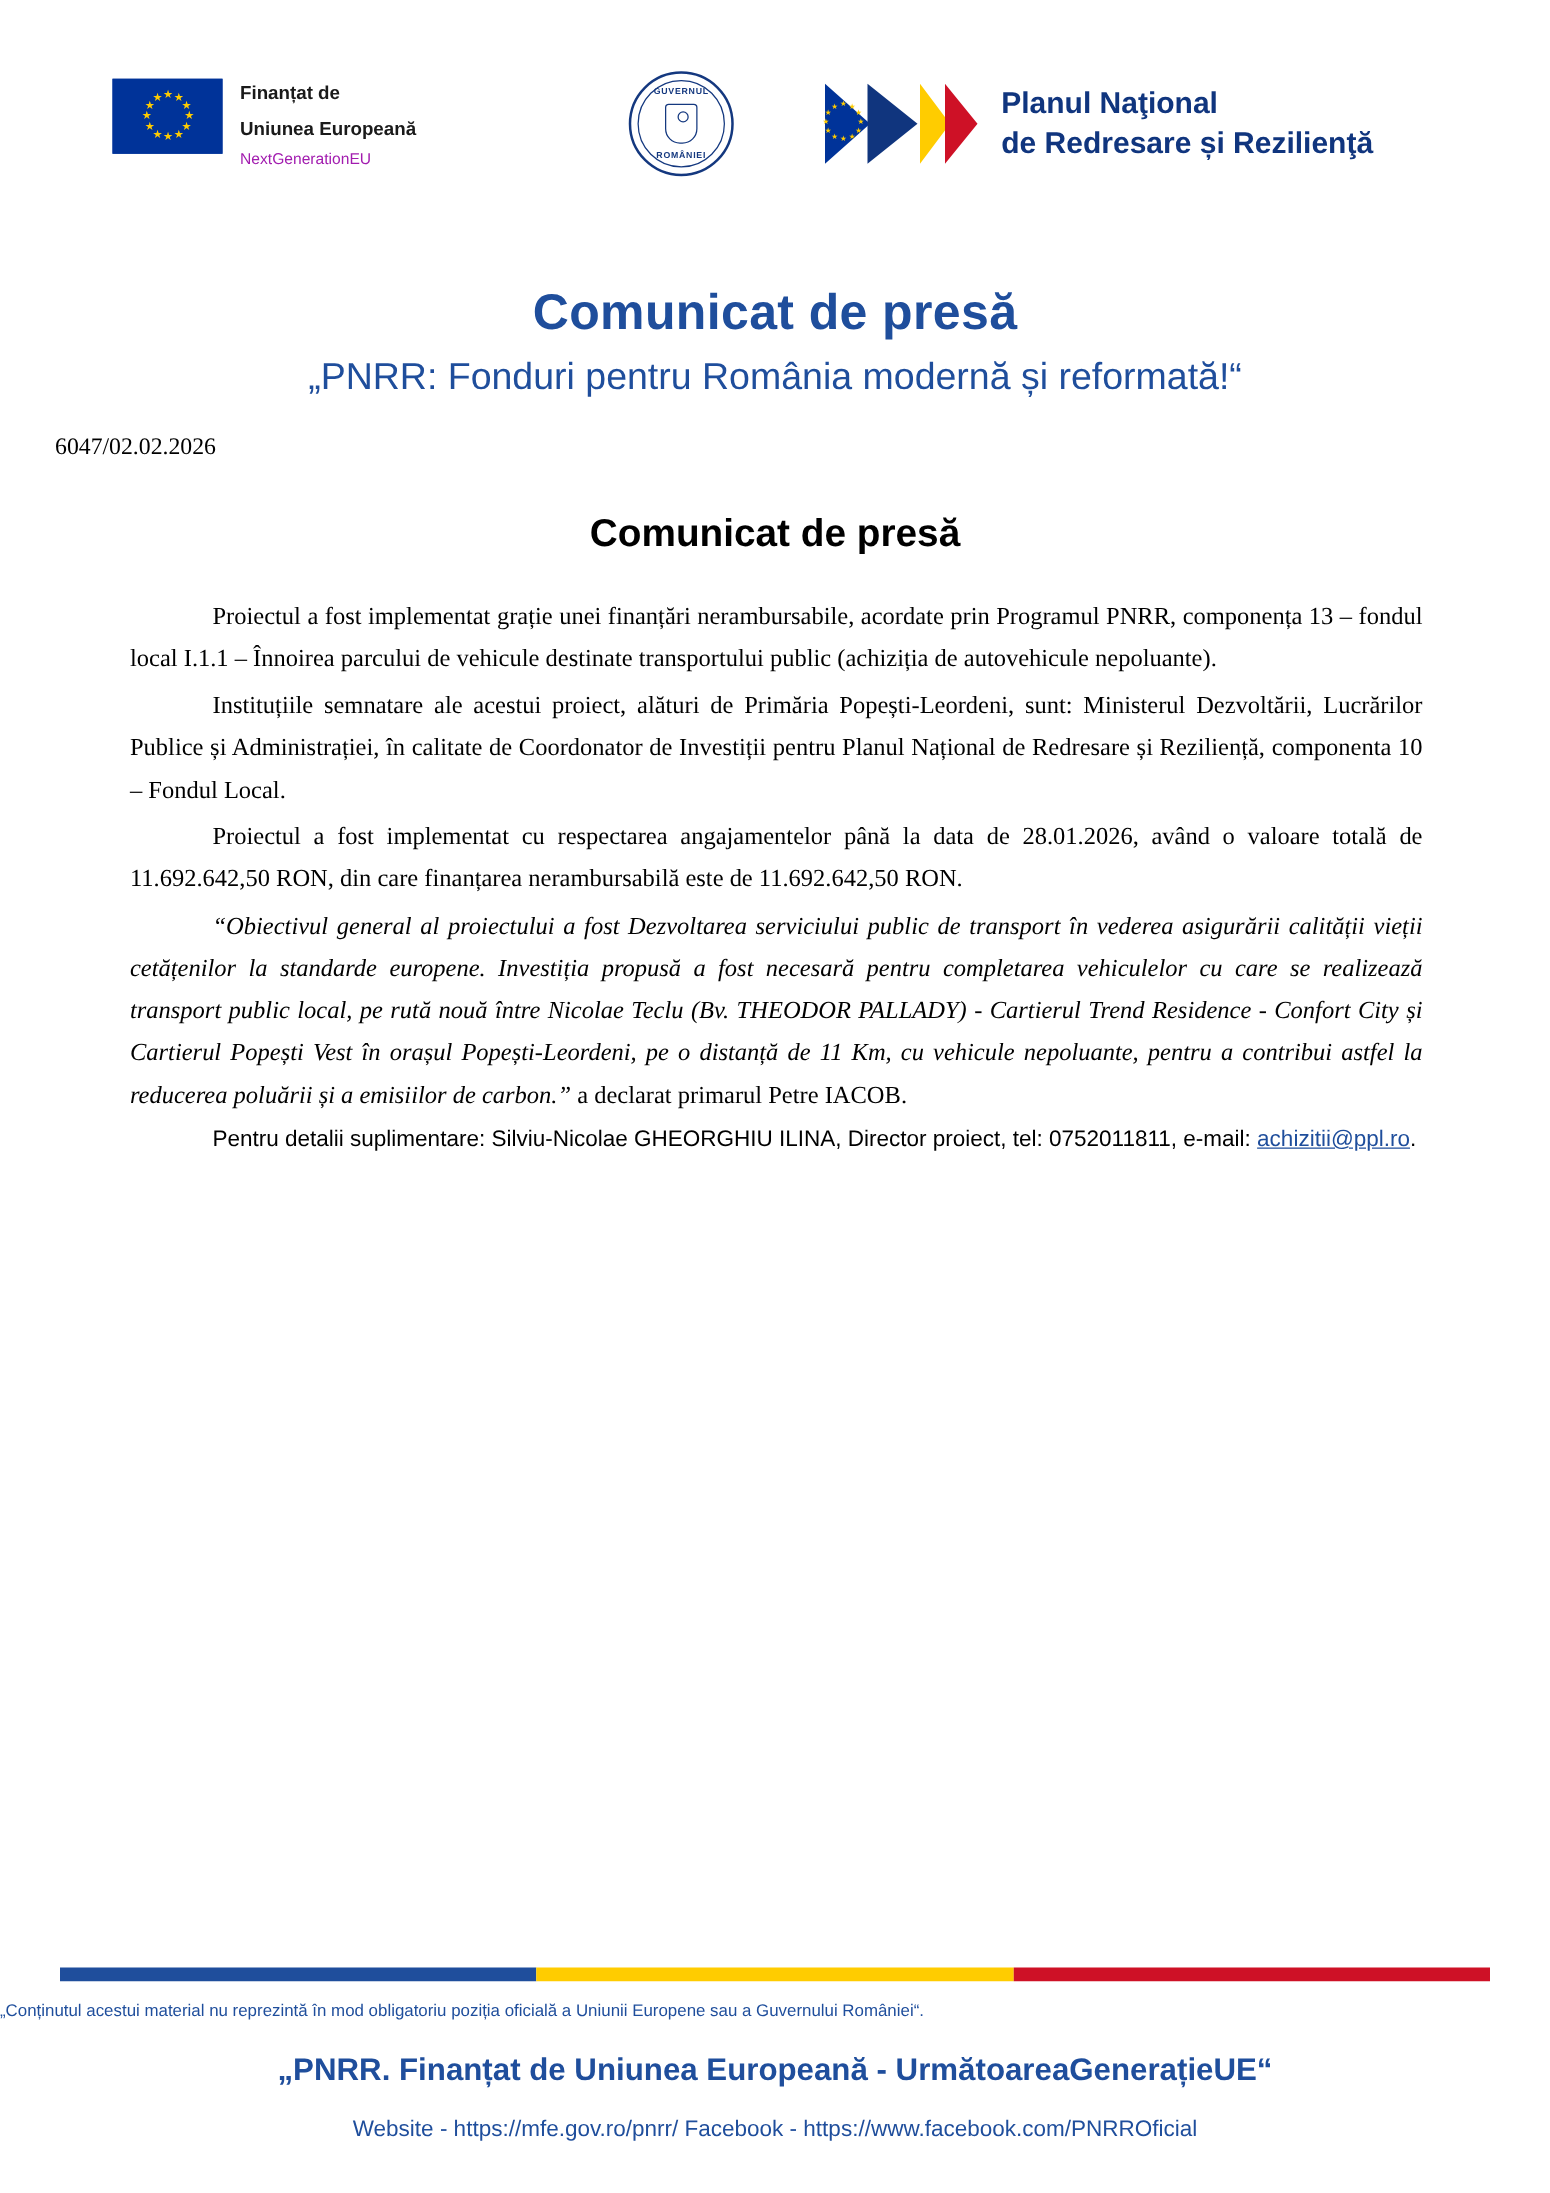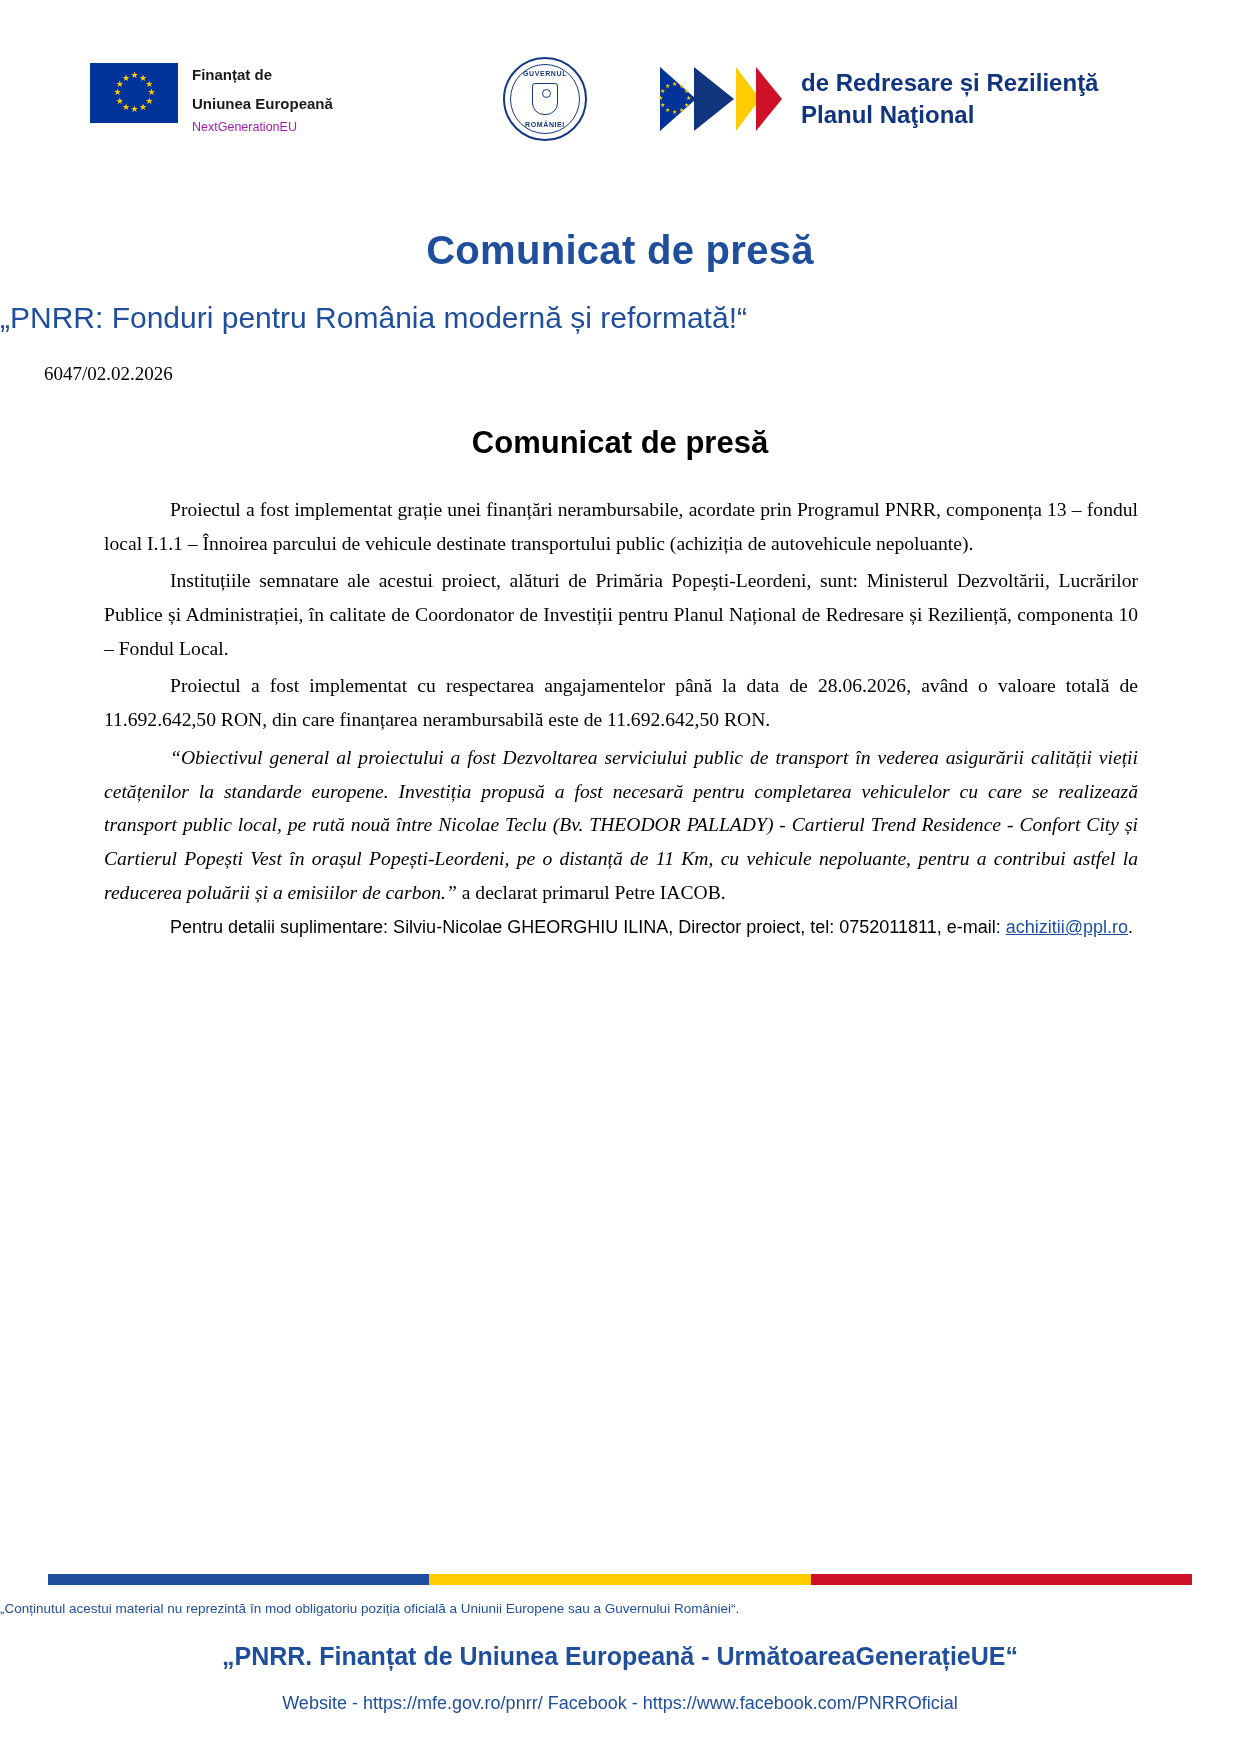--- a/index.html
+++ b/index.html
@@ -198,24 +198,25 @@
   .title-main {
     text-align: center;
     font-family: "Liberation Sans", sans-serif;
     font-weight: bold;
     font-size: 40px;
     color: #1F4E9C;
     margin-top: 78px;
     letter-spacing: 0.3px;
   }
   .title-sub {
+    text-align: center;
     font-family: "Liberation Sans", sans-serif;
     font-size: 30px;
     color: #1F4E9C;
-    margin-top: 28px;
+    margin-top: 12px;
   }
   .doc-number {
     font-family: "Liberation Serif", serif;
     font-size: 19px;
     margin-top: 28px;
     padding-left: 44px;
   }
   .title-second {
     text-align: center;
     font-family: "Liberation Sans", sans-serif;
@@ -353,35 +354,35 @@
             <span class="s" style="left: -2.12436px; top: 27px; font-size: 6px; line-height: 6px;">★</span>
             <span class="s" style="left: -4px; top: 20px; font-size: 6px; line-height: 6px;">★</span>
             <span class="s" style="left: -2.12436px; top: 13px; font-size: 6px; line-height: 6px;">★</span>
             <span class="s" style="left: 3px; top: 7.87564px; font-size: 6px; line-height: 6px;">★</span>
           </div>
         <div class="arrow-navy"></div>
         <div class="tri-y"></div>
         <div class="tri-r"></div>
       </div>
       <div class="pnrr-text">
+        <div>Planul Naţional</div>
         <div>de Redresare și Rezilienţă</div>
-        <div>Planul Naţional</div>
       </div>
     </div>
   </div>
 
   <div class="title-main">Comunicat de presă</div>
   <div class="title-sub">„PNRR: Fonduri pentru România modernă și reformată!“</div>
   <div class="doc-number">6047/02.02.2026</div>
   <div class="title-second">Comunicat de presă</div>
 
   <div class="content">
     <p>Proiectul a fost implementat grație unei finanțări nerambursabile, acordate prin Programul PNRR, componența 13 – fondul local I.1.1 – Înnoirea parcului de vehicule destinate transportului public (achiziția de autovehicule nepoluante).</p>
     <p>Instituțiile semnatare ale acestui proiect, alături de Primăria Popești-Leordeni, sunt: Ministerul Dezvoltării, Lucrărilor Publice și Administrației, în calitate de Coordonator de Investiții pentru Planul Național de Redresare și Reziliență, componenta 10 – Fondul Local.</p>
-    <p>Proiectul a fost implementat cu respectarea angajamentelor până la data de 28.06.2026, având o valoare totală de 11.692.642,50 RON, din care finanțarea nerambursabilă este de 11.692.642,50 RON.</p>
+    <p>Proiectul a fost implementat cu respectarea angajamentelor până la data de 28.01.2026, având o valoare totală de 11.692.642,50 RON, din care finanțarea nerambursabilă este de 11.692.642,50 RON.</p>
     <p class="p-italic"><span>“Obiectivul general al proiectului a fost Dezvoltarea serviciului public de transport în vederea asigurării calității vieții cetățenilor la standarde europene. Investiția propusă a fost necesară pentru completarea vehiculelor cu care se realizează transport public local, pe rută nouă între Nicolae Teclu (Bv. THEODOR PALLADY) - Cartierul Trend Residence - Confort City și Cartierul Popești Vest în orașul Popești-Leordeni, pe o distanță de 11 Km, cu vehicule nepoluante, pentru a contribui astfel la reducerea poluării și a emisiilor de carbon.”</span><span class="normal"> a declarat primarul Petre IACOB.</span></p>
     <p class="p-contact"><span>Pentru detalii suplimentare: Silviu-Nicolae GHEORGHIU ILINA, Director proiect, tel: 0752011811, e-mail: </span><a class="mail" href="#">achizitii@ppl.ro</a><span>.</span></p>
   </div>
 
   <div class="footer">
     <div class="tricolor">
       <div class="b"></div>
       <div class="y"></div>
       <div class="r"></div>
     </div>

